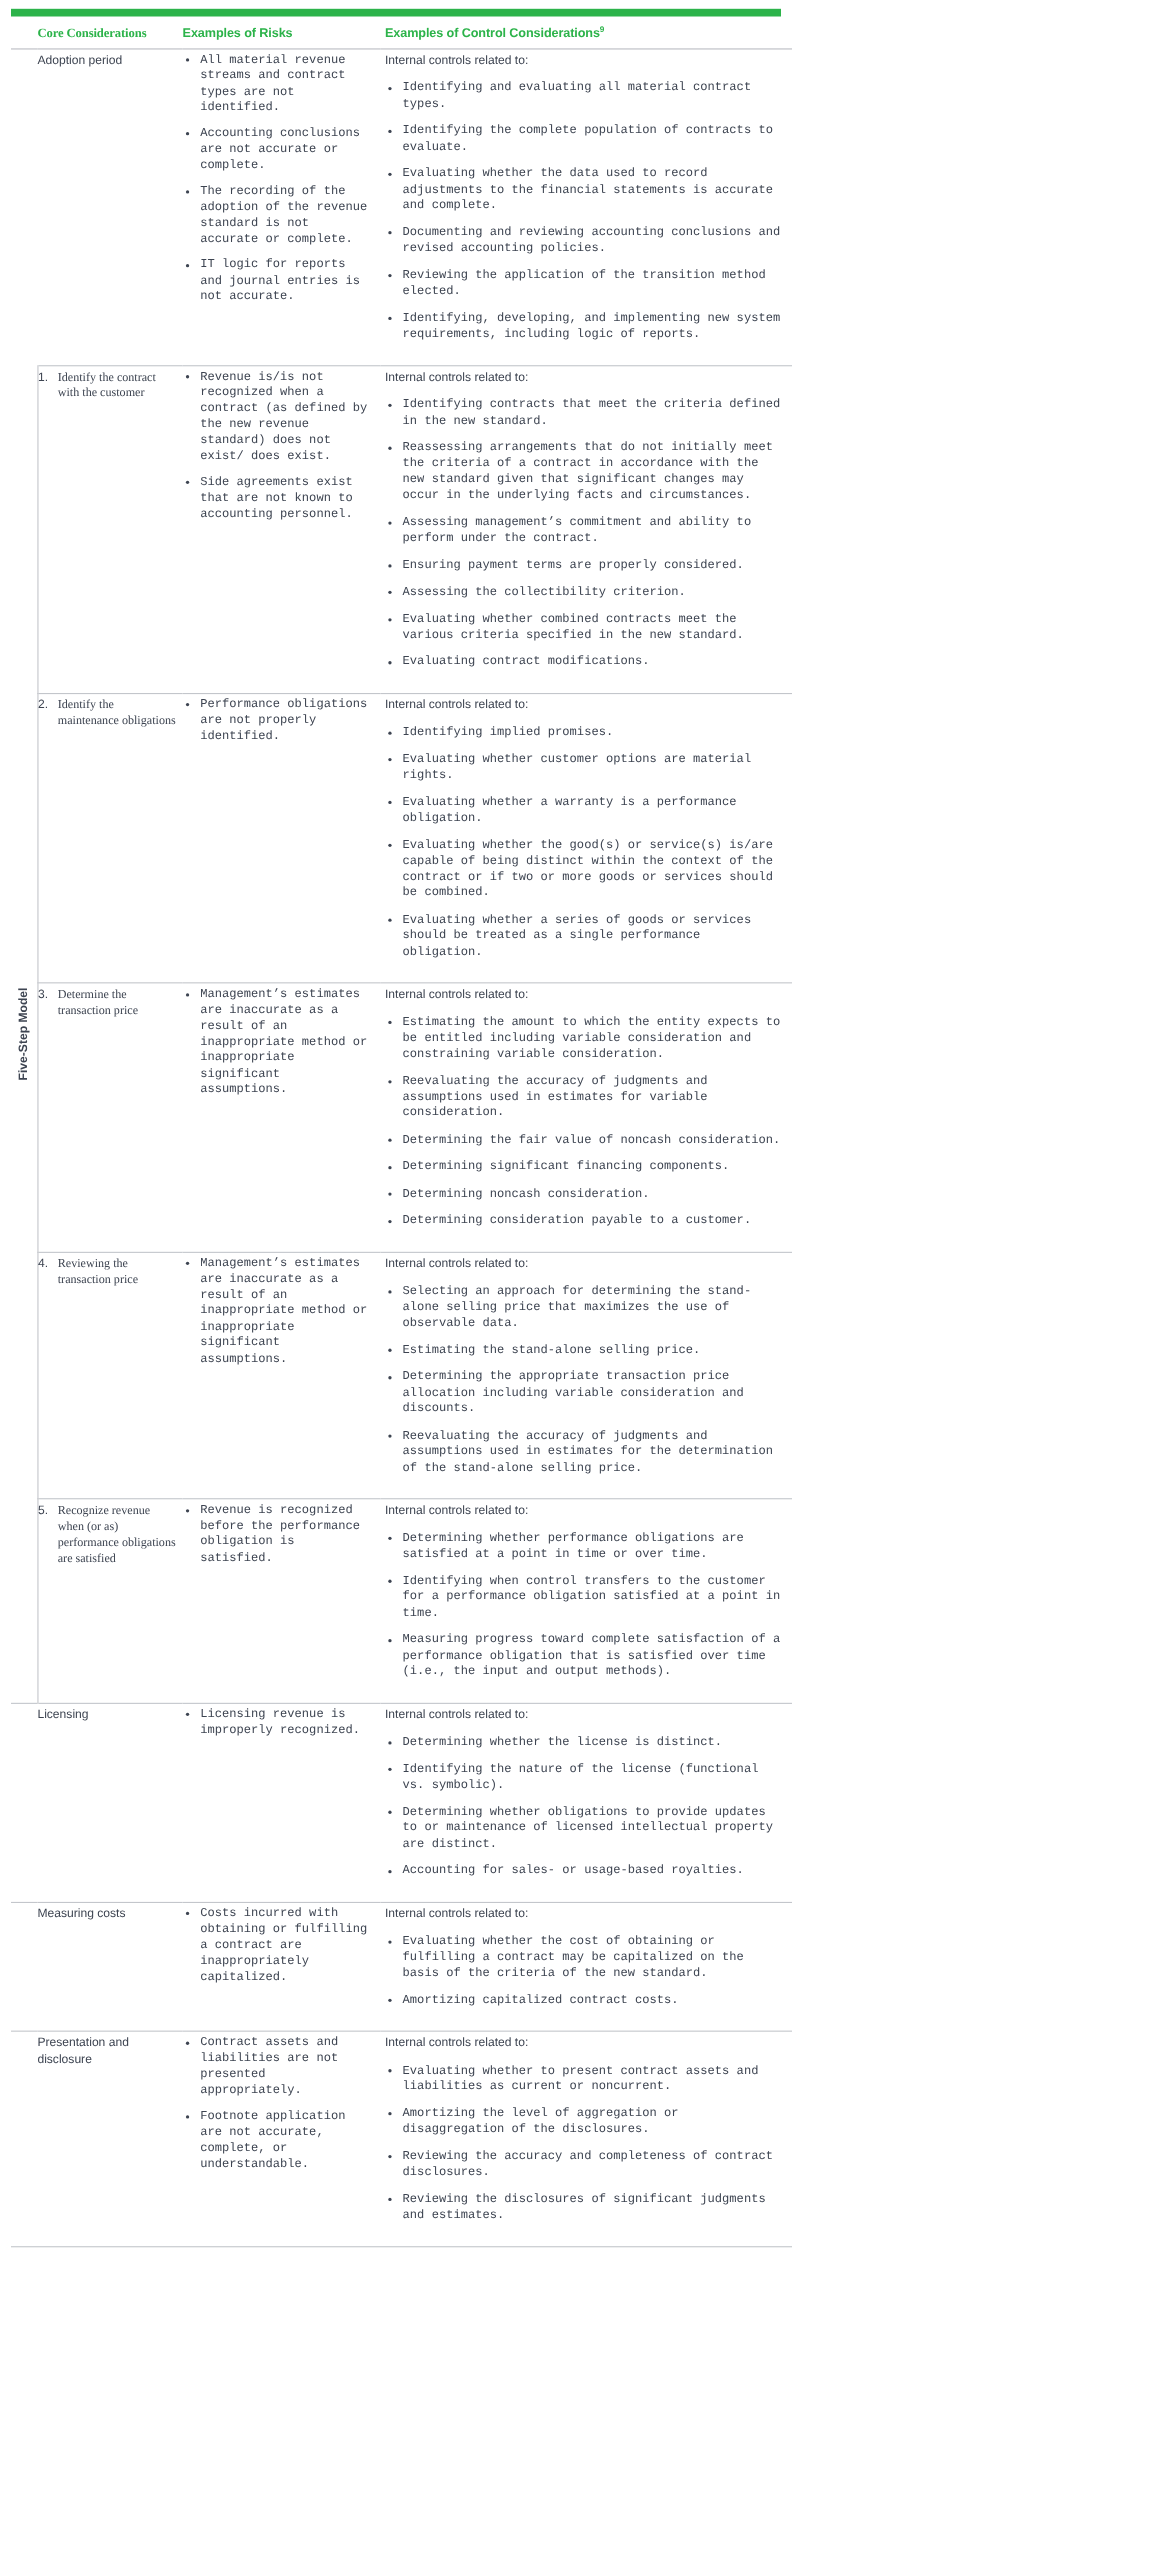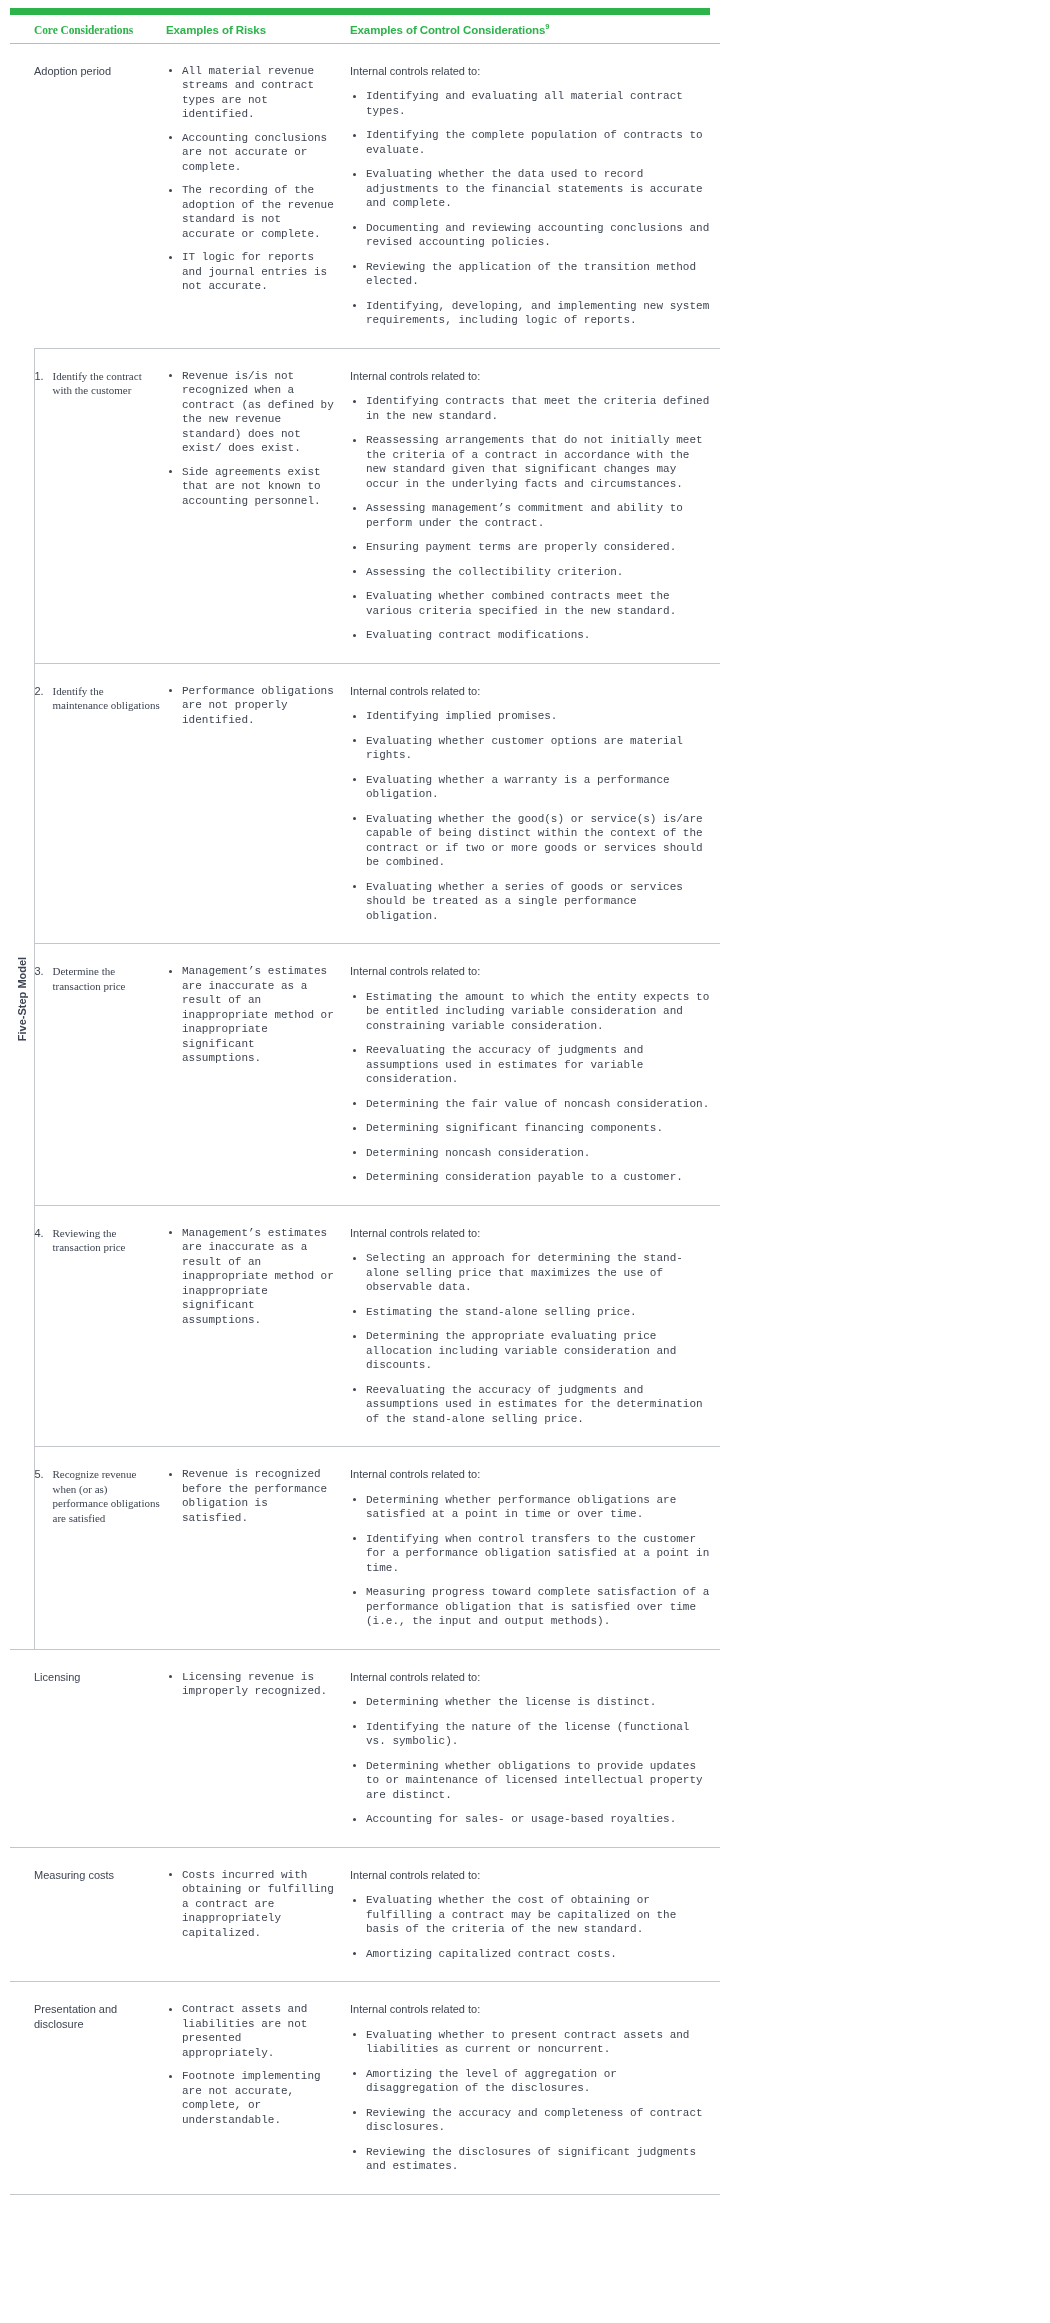--- a/index.html
+++ b/index.html
@@ -46,21 +46,21 @@
     letter-spacing: -0.1px;
   }
   thead th.h-core { padding-left: 0; font-family: Liberation Serif, serif; }
   thead th.h-ctrl { padding-left: 4px; }
   thead th sup { font-size: 7.5px; vertical-align: super; }
 
   tbody td {
     vertical-align: top;
     font-size: 11px;
     line-height: 14.5px;
-    padding: 20px 8px 10px 0;
+    padding: 3px 8px 10px 0;
     border-top: 1px solid #c3c6cb;
   }
   td.core   { padding-left: 0; padding-right: 6px; }
   td.risk   { padding-right: 12px; }
   td.ctrl   { padding-left: 4px; padding-right: 6px; }
 
   
   td.side {
     border-top: none;
     border-right: 1px solid #c3c6cb;
@@ -256,21 +256,21 @@
           <td class="risk">
             <ul class="bul risk-list">
               <li>Management’s estimates are inaccurate as a result of an inappropriate method or inappropriate significant assumptions.</li>
             </ul>
           </td>
           <td class="ctrl">
             <p class="lead">Internal controls related to:</p>
             <ul class="bul ctrl-list">
               <li>Selecting an approach for determining the stand-alone selling price that maximizes the use of observable data.</li>
               <li>Estimating the stand-alone selling price.</li>
-              <li>Determining the appropriate evaluating price allocation including variable consideration and discounts.</li>
+              <li>Determining the appropriate transaction price allocation including variable consideration and discounts.</li>
               <li>Reevaluating the accuracy of judgments and assumptions used in estimates for the determination of the stand-alone selling price.</li>
             </ul>
           </td>
         </tr>
         <tr>
           <td class="core">
             <div class="step">
               <span class="num">5.</span>
               <span class="txt">Recognize revenue when (or as) performance obligations are satisfied</span>
             </div>
@@ -328,21 +328,21 @@
           </td>
         </tr>
         <tr>
           <td></td>
           <td class="core">
             <div>Presentation and disclosure</div>
           </td>
           <td class="risk">
             <ul class="bul risk-list">
               <li>Contract assets and liabilities are not presented appropriately.</li>
-              <li>Footnote implementing are not accurate, complete, or understandable.</li>
+              <li>Footnote application are not accurate, complete, or understandable.</li>
             </ul>
           </td>
           <td class="ctrl">
             <p class="lead">Internal controls related to:</p>
             <ul class="bul ctrl-list">
               <li>Evaluating whether to present contract assets and liabilities as current or noncurrent.</li>
               <li>Amortizing the level of aggregation or disaggregation of the disclosures.</li>
               <li>Reviewing the accuracy and completeness of contract disclosures.</li>
               <li>Reviewing the disclosures of significant judgments and estimates.</li>
             </ul>

